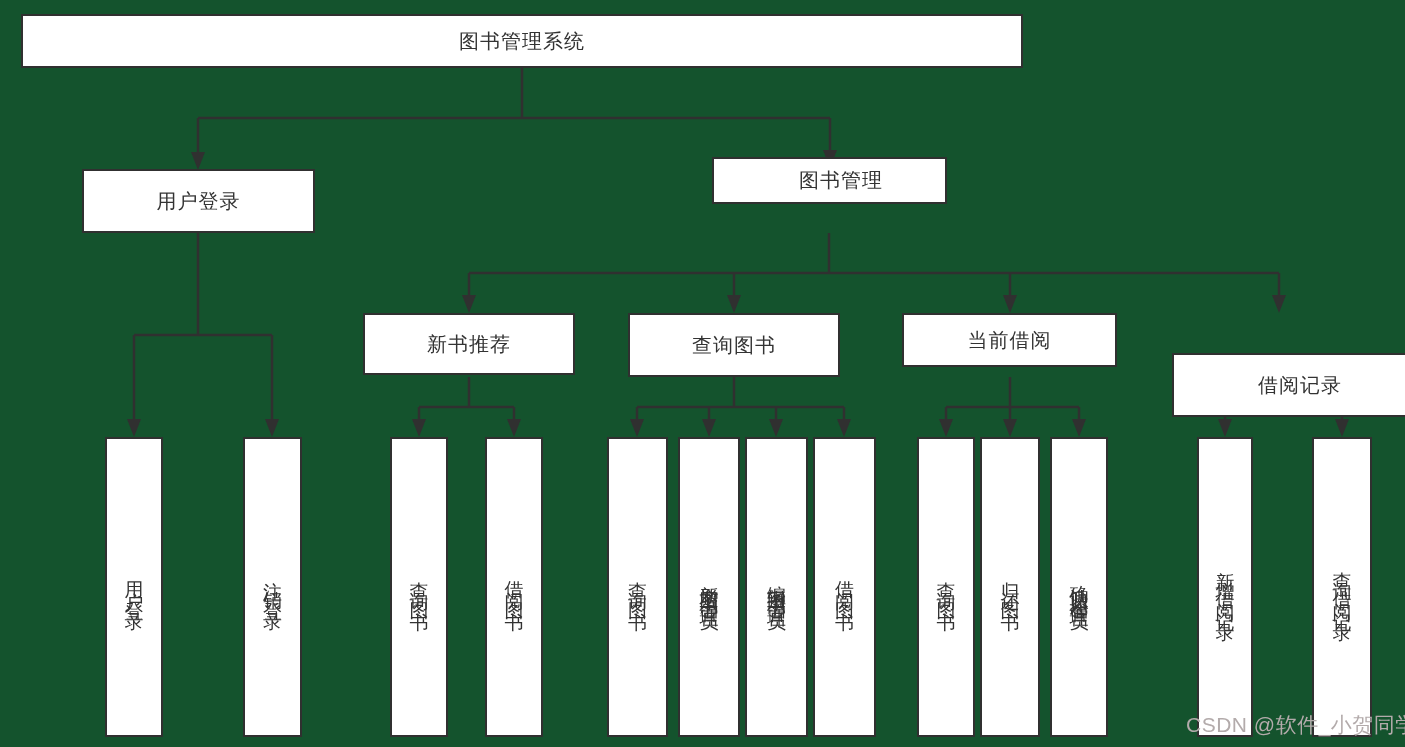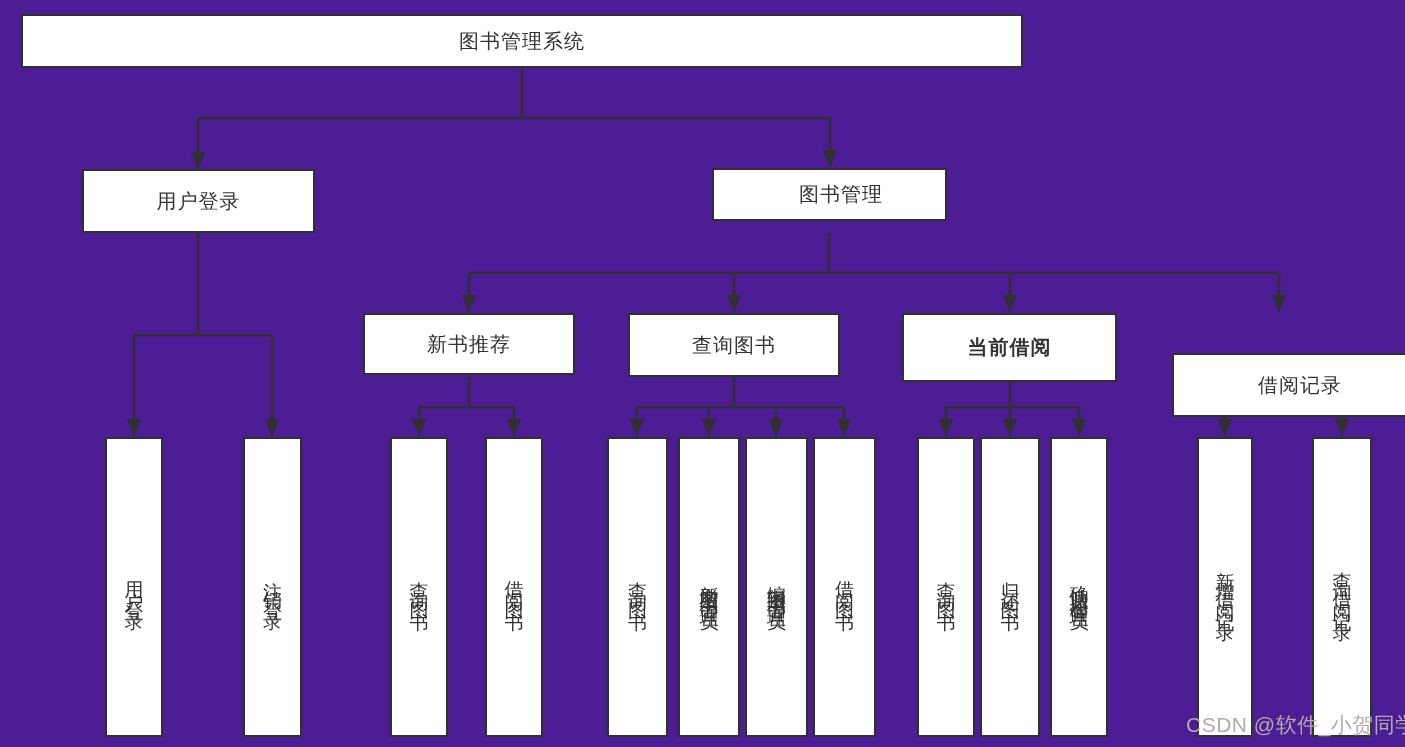--- a/index.html
+++ b/index.html
@@ -5,21 +5,21 @@
   html, body {
     margin: 0;
     padding: 0;
     background: #ffffff;
     font-family: "Liberation Sans", "DejaVu Sans", sans-serif;
   }
   #stage {
     position: relative;
     width: 1405px;
     height: 747px;
-    background: #4c1d95;
+    background: #14532d;
     overflow: hidden;
     color: #333333;
   }
   #edges {
     position: absolute;
     left: 0;
     top: 0;
     z-index: 1;
     pointer-events: none;
   }
@@ -109,31 +109,31 @@
     </g>
   </svg>
 
   <div class="node h-node" style="left:21px; top:14px; width:1002px; height:54px;">
     <span>图书管理系统</span>
   </div>
 
   <div class="node h-node" style="left:82px; top:169px; width:233px; height:64px;">
     <span>用户登录</span>
   </div>
-  <div class="node h-node" style="left:712px; top:168px; width:235px; height:53px;padding-left:23px;">
+  <div class="node h-node" style="left:712px; top:157px; width:235px; height:47px;padding-left:23px;">
     <span>图书管理</span>
   </div>
 
   <div class="node h-node" style="left:363px; top:313px; width:212px; height:62px;">
     <span>新书推荐</span>
   </div>
   <div class="node h-node" style="left:628px; top:313px; width:212px; height:64px;">
     <span>查询图书</span>
   </div>
-  <div class="node h-node" style="left:902px; top:313px; width:215px; height:69px;font-weight:bold;">
+  <div class="node h-node" style="left:902px; top:313px; width:215px; height:54px;">
     <span>当前借阅</span>
   </div>
   <div class="node h-node" style="left:1172px; top:309px; width:256px; height:64px;margin-top:44px;">
     <span>借阅记录</span>
   </div>
 
   <div class="node leaf" style="left:105px; width:58px;">
     <span>用户登录</span>
   </div>
   <div class="node leaf" style="left:243px; width:59px;">

